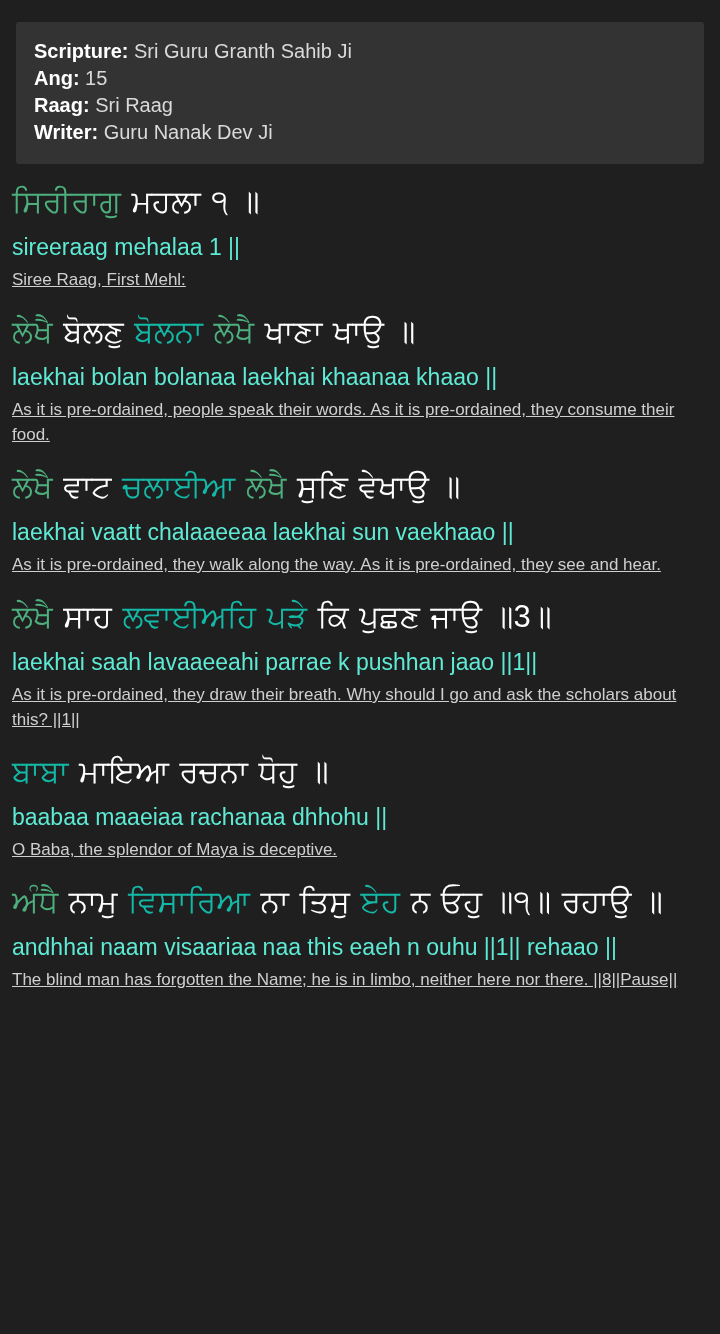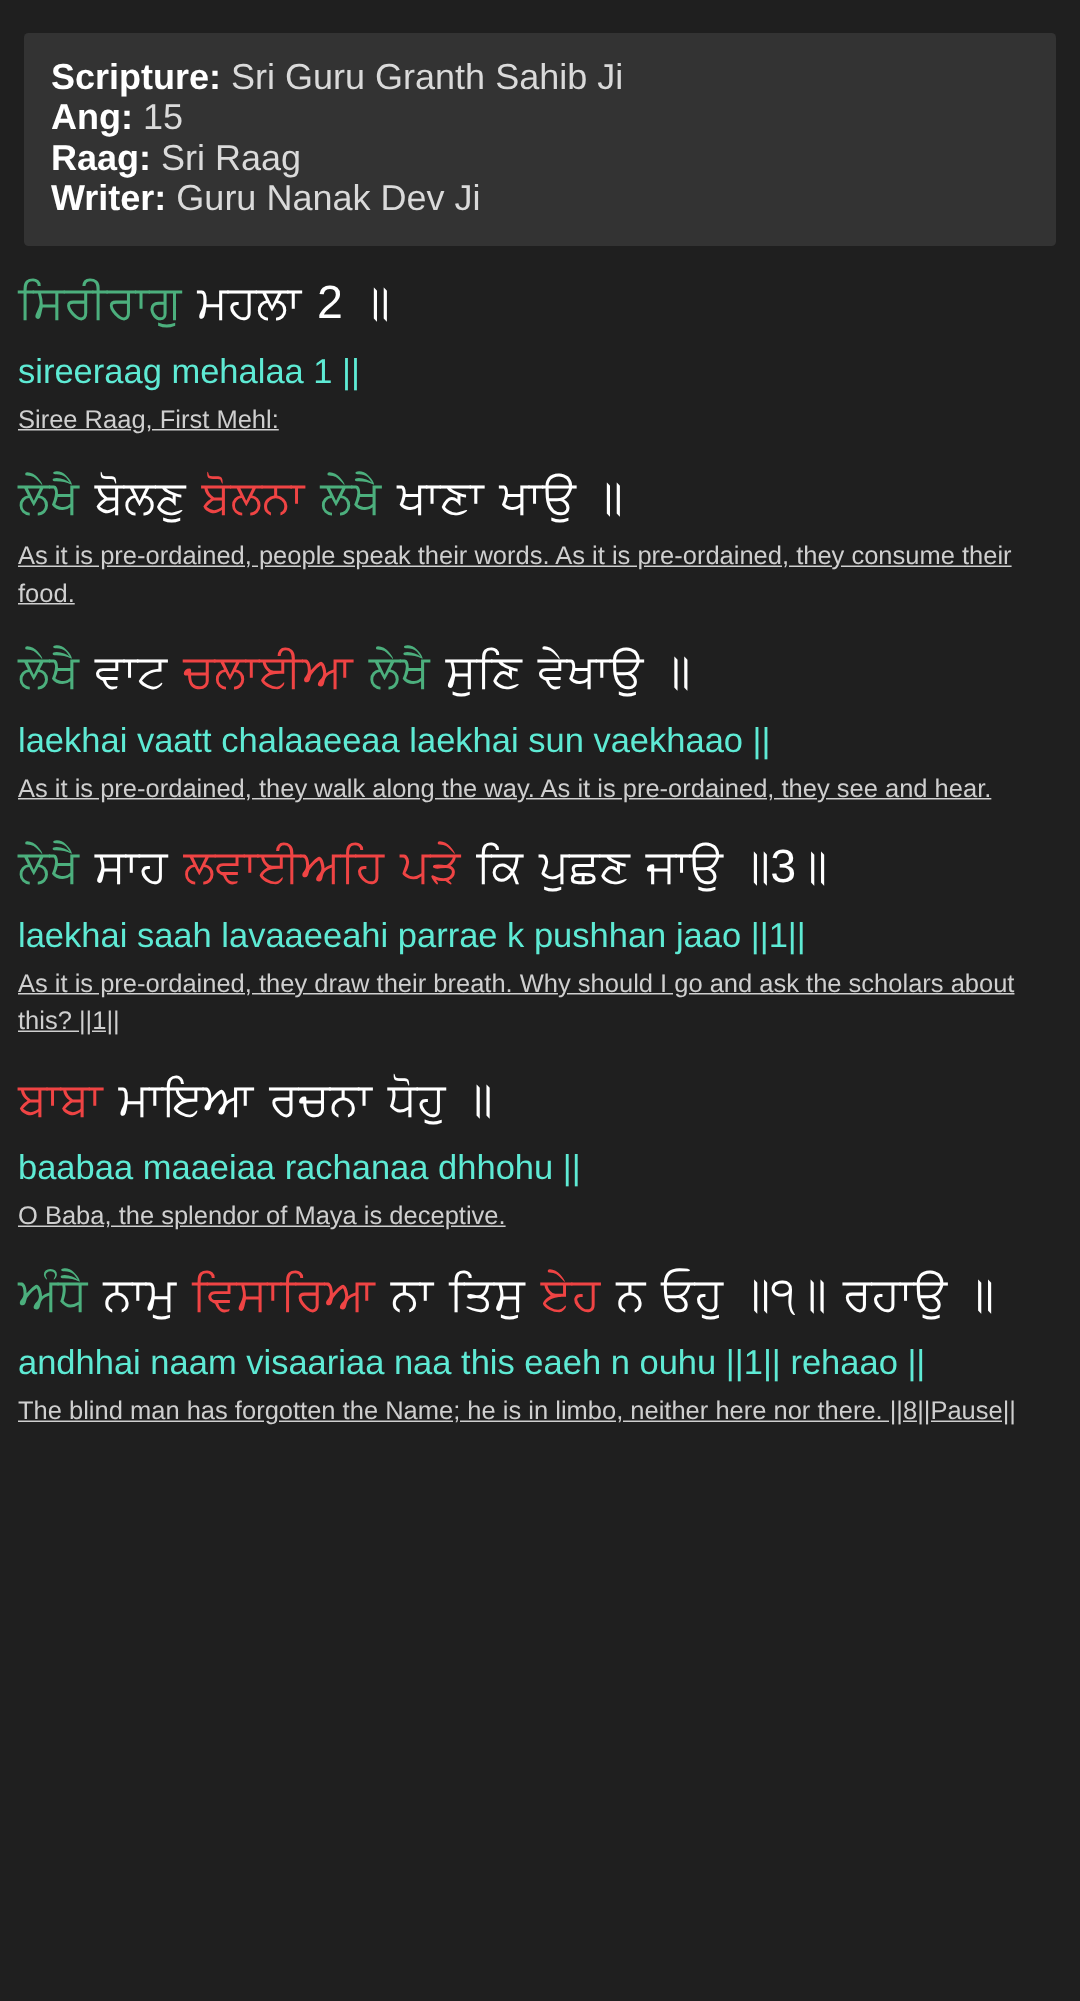--- a/index.html
+++ b/index.html
@@ -22,21 +22,21 @@
   }
 
   
   .info-card {
     margin: 22px 16px 0 16px;
     background: #333333;
     border-radius: 3px;
     padding: 16px 18px 18px 18px;
   }
   .info-row {
-    font-size: 24px;
+    font-size: 20px;
     line-height: 27px;
     color: #e4e4e4;
   }
   .info-label {
     font-weight: bold;
     color: #ffffff;
   }
   .info-value {
     font-weight: normal;
     color: #dadada;
@@ -50,21 +50,21 @@
     padding: 16px 0 2px 0;
   }
   .gurmukhi {
     font-size: 31px;
     line-height: 44px;
     color: #ffffff;
     font-family: "Liberation Sans", sans-serif;
     word-spacing: 2px;
   }
   .gurmukhi .w-green { color: #4caf7d; }
-  .gurmukhi .w-orange { color: #ef4444; }
+  .gurmukhi .w-orange { color: #14b8a6; }
   .gurmukhi .w-white { color: #ffffff; }
 
   .translit {
     font-size: 23px;
     line-height: 31px;
     color: #5eead4;
     margin-top: 8px;
   }
   .translation {
     font-size: 17px;
@@ -89,26 +89,27 @@
     <div class="info-row">
       <span class="info-label">Raag:</span><span class="info-value"> Sri Raag</span>
     </div>
     <div class="info-row">
       <span class="info-label">Writer:</span><span class="info-value"> Guru Nanak Dev Ji</span>
     </div>
   </div>
 
   <div class="verses" id="verse-list">
       <div class="verse">
-        <div class="gurmukhi"><span class="w-green">ਸਿਰੀਰਾਗੁ</span><span class="w-white"> ਮਹਲਾ 2 ॥</span></div>
+        <div class="gurmukhi"><span class="w-green">ਸਿਰੀਰਾਗੁ</span><span class="w-white"> ਮਹਲਾ ੧ ॥</span></div>
         <div class="translit">sireeraag mehalaa 1 ||</div>
         <div class="translation">Siree Raag, First Mehl:</div>
       </div>
       <div class="verse">
         <div class="gurmukhi"><span class="w-green">ਲੇਖੈ</span><span class="w-white"> ਬੋਲਣੁ </span><span class="w-orange">ਬੋਲਨਾ</span><span class="w-white"> </span><span class="w-green">ਲੇਖੈ</span><span class="w-white"> ਖਾਣਾ ਖਾਉ ॥</span></div>
+        <div class="translit">laekhai bolan bolanaa laekhai khaanaa khaao ||</div>
         <div class="translation">As it is pre-ordained, people speak their words. As it is pre-ordained, they consume their food.</div>
       </div>
       <div class="verse">
         <div class="gurmukhi"><span class="w-green">ਲੇਖੈ</span><span class="w-white"> ਵਾਟ </span><span class="w-orange">ਚਲਾਈਆ</span><span class="w-white"> </span><span class="w-green">ਲੇਖੈ</span><span class="w-white"> ਸੁਣਿ ਵੇਖਾਉ ॥</span></div>
         <div class="translit">laekhai vaatt chalaaeeaa laekhai sun vaekhaao ||</div>
         <div class="translation">As it is pre-ordained, they walk along the way. As it is pre-ordained, they see and hear.</div>
       </div>
       <div class="verse">
         <div class="gurmukhi"><span class="w-green">ਲੇਖੈ</span><span class="w-white"> ਸਾਹ </span><span class="w-orange">ਲਵਾਈਅਹਿ</span><span class="w-white"> </span><span class="w-orange">ਪੜੇ</span><span class="w-white"> ਕਿ ਪੁਛਣ ਜਾਉ ॥3॥</span></div>
         <div class="translit">laekhai saah lavaaeeahi parrae k pushhan jaao ||1||</div>

